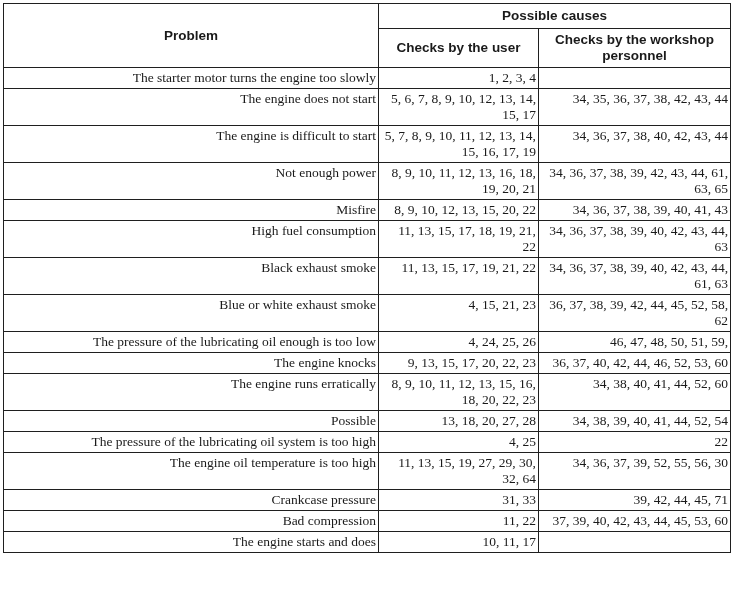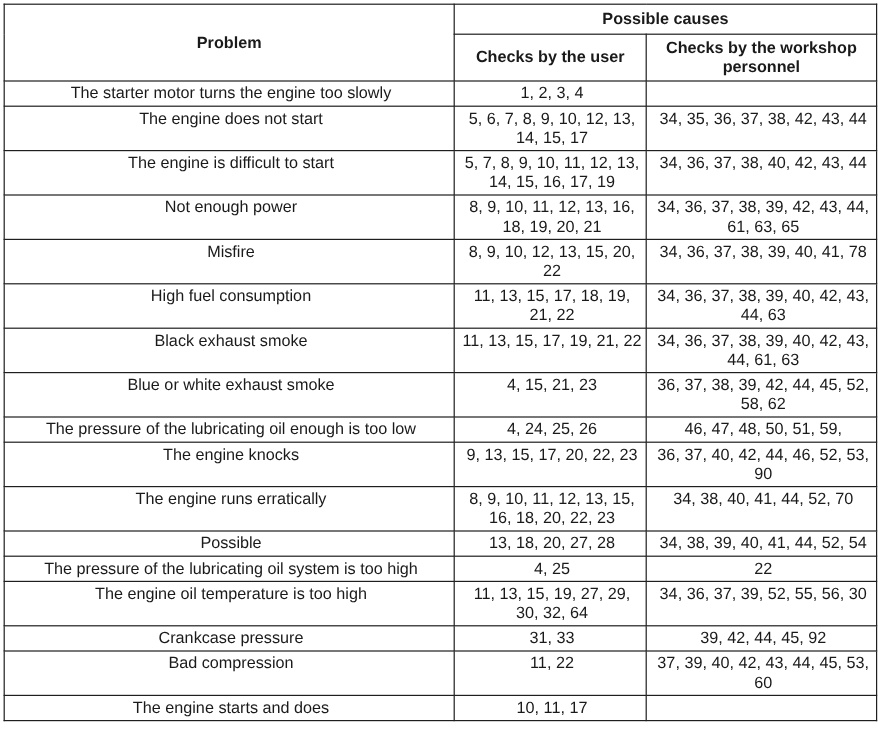--- a/index.html
+++ b/index.html
@@ -32,21 +32,22 @@
   table.troubleshooting th {
     font-weight: bold;
     text-align: center;
     vertical-align: middle;
     padding: 2px 4px;
   }
   th.h-causes { height: 20px; }
   tr.subhead th { height: 34px; }
   table.troubleshooting td {
     vertical-align: top;
-    text-align: center;
+    text-align: right;
+    font-family: Liberation Serif, serif;
   }
   td.c-problem { padding: 2px 2px 2px 5px; }
   td.c-user    { padding: 2px 2px 2px 5px; }
   td.c-workshop{ padding: 2px 2px 2px 5px; }
 </style>
 </head>
 <body>
 
 <div class="page">
   <table class="troubleshooting">
@@ -82,21 +83,21 @@
         <td class="c-workshop">34, 36, 37, 38, 40, 42, 43, 44</td>
       </tr>
       <tr>
         <td class="c-problem">Not enough power</td>
         <td class="c-user">8, 9, 10, 11, 12, 13, 16, 18, 19, 20, 21</td>
         <td class="c-workshop">34, 36, 37, 38, 39, 42, 43, 44, 61, 63, 65</td>
       </tr>
       <tr>
         <td class="c-problem">Misfire</td>
         <td class="c-user">8, 9, 10, 12, 13, 15, 20, 22</td>
-        <td class="c-workshop">34, 36, 37, 38, 39, 40, 41, 78</td>
+        <td class="c-workshop">34, 36, 37, 38, 39, 40, 41, 43</td>
       </tr>
       <tr>
         <td class="c-problem">High fuel consumption</td>
         <td class="c-user">11, 13, 15, 17, 18, 19, 21, 22</td>
         <td class="c-workshop">34, 36, 37, 38, 39, 40, 42, 43, 44, 63</td>
       </tr>
       <tr>
         <td class="c-problem">Black exhaust smoke</td>
         <td class="c-user">11, 13, 15, 17, 19, 21, 22</td>
         <td class="c-workshop">34, 36, 37, 38, 39, 40, 42, 43, 44, 61, 63</td>
@@ -107,46 +108,46 @@
         <td class="c-workshop">36, 37, 38, 39, 42, 44, 45, 52, 58, 62</td>
       </tr>
       <tr>
         <td class="c-problem">The pressure of the lubricating oil enough is too low</td>
         <td class="c-user">4, 24, 25, 26</td>
         <td class="c-workshop">46, 47, 48, 50, 51, 59,</td>
       </tr>
       <tr>
         <td class="c-problem">The engine knocks</td>
         <td class="c-user">9, 13, 15, 17, 20, 22, 23</td>
-        <td class="c-workshop">36, 37, 40, 42, 44, 46, 52, 53, 90</td>
+        <td class="c-workshop">36, 37, 40, 42, 44, 46, 52, 53, 60</td>
       </tr>
       <tr>
         <td class="c-problem">The engine runs erratically</td>
         <td class="c-user">8, 9, 10, 11, 12, 13, 15, 16, 18, 20, 22, 23</td>
-        <td class="c-workshop">34, 38, 40, 41, 44, 52, 70</td>
+        <td class="c-workshop">34, 38, 40, 41, 44, 52, 60</td>
       </tr>
       <tr>
         <td class="c-problem">Possible</td>
         <td class="c-user">13, 18, 20, 27, 28</td>
         <td class="c-workshop">34, 38, 39, 40, 41, 44, 52, 54</td>
       </tr>
       <tr>
         <td class="c-problem">The pressure of the lubricating oil system is too high</td>
         <td class="c-user">4, 25</td>
         <td class="c-workshop">22</td>
       </tr>
       <tr>
         <td class="c-problem">The engine oil temperature is too high</td>
         <td class="c-user">11, 13, 15, 19, 27, 29, 30, 32, 64</td>
         <td class="c-workshop">34, 36, 37, 39, 52, 55, 56, 30</td>
       </tr>
       <tr>
         <td class="c-problem">Crankcase pressure</td>
         <td class="c-user">31, 33</td>
-        <td class="c-workshop">39, 42, 44, 45, 92</td>
+        <td class="c-workshop">39, 42, 44, 45, 71</td>
       </tr>
       <tr>
         <td class="c-problem">Bad compression</td>
         <td class="c-user">11, 22</td>
         <td class="c-workshop">37, 39, 40, 42, 43, 44, 45, 53, 60</td>
       </tr>
       <tr>
         <td class="c-problem">The engine starts and does</td>
         <td class="c-user">10, 11, 17</td>
         <td class="c-workshop"></td>

